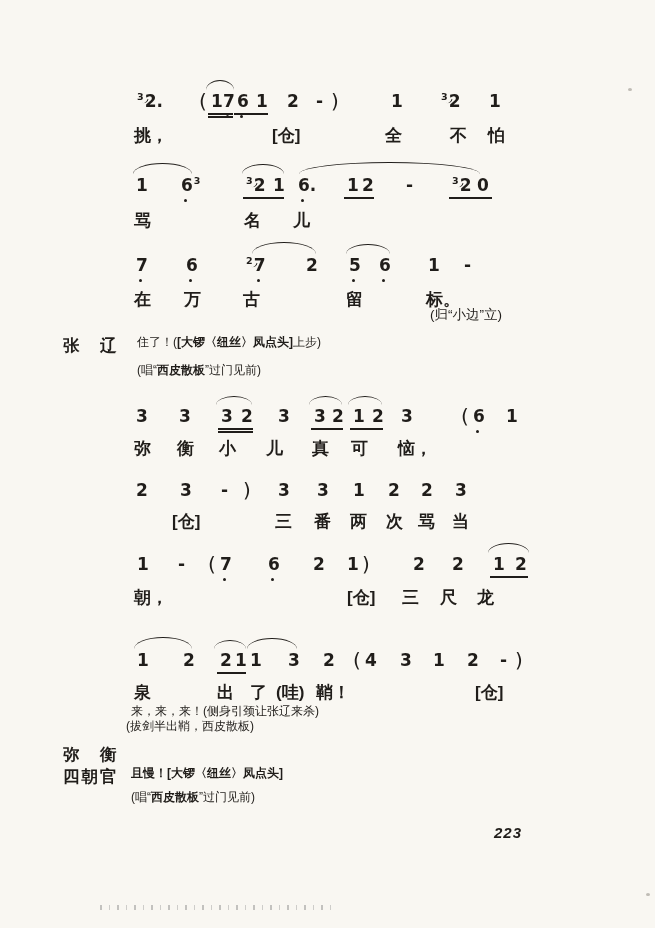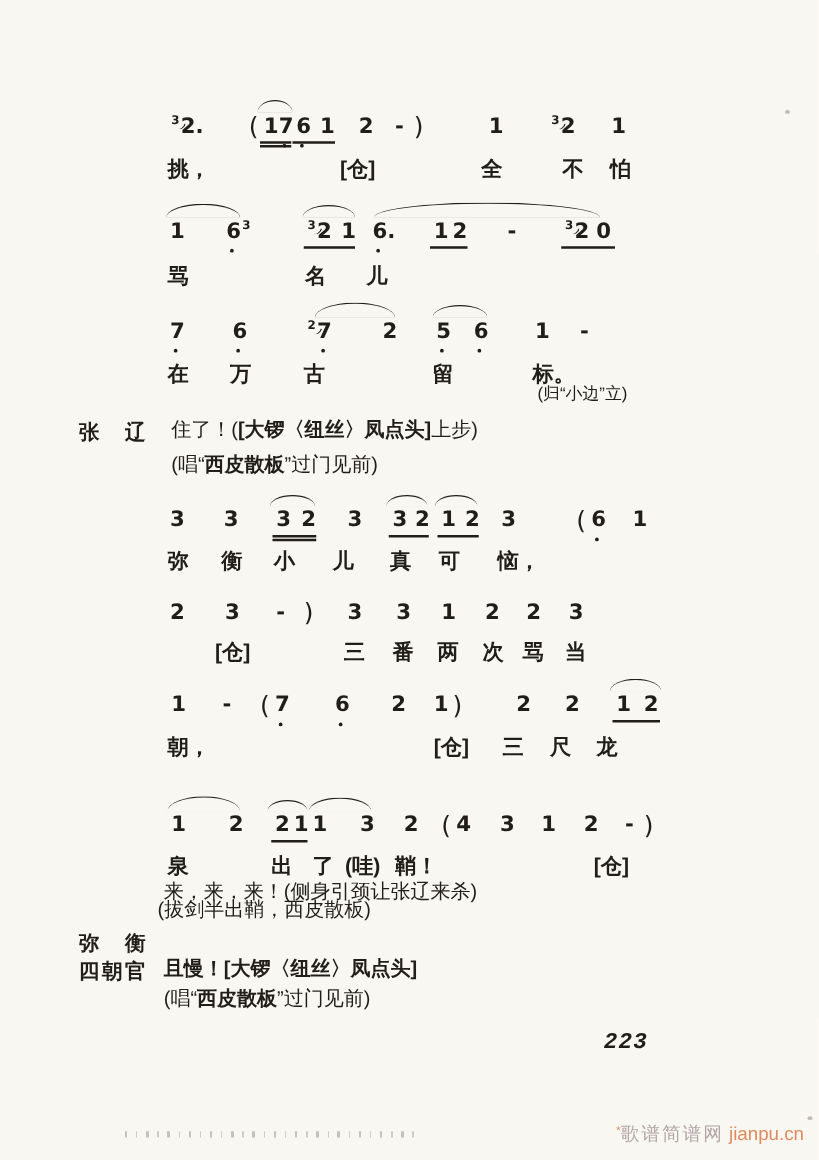--- a/index.html
+++ b/index.html
@@ -16,25 +16,25 @@
             border-right:1.2px solid var(--ink,#201d1a);border-radius:0 0 100% 0;transform:rotate(18deg)}
   .odot{position:absolute;left:3px;bottom:-7px;width:3px;height:3px;border-radius:50%;background:var(--ink,#201d1a)}
   .odot.gs{left:11px}
   .beam{position:absolute;height:1.6px;background:var(--ink,#201d1a)}
   .beam.d2::after{content:'';position:absolute;left:0;right:0;top:3px;height:1.6px;background:var(--ink,#201d1a)}
   .arc{position:absolute;border-top:1.5px solid var(--ink,#201d1a);
        border-radius:50% 50% 0 0 / 100% 100% 0 0}
   
   .lyric{position:absolute;font-size:17px;font-weight:700;white-space:nowrap;line-height:1.1}
   .stage{position:absolute;font-size:13.5px;font-weight:400;white-space:nowrap}
-  .dlg{position:absolute;font-size:16px;white-space:nowrap;line-height:1.2}
+  .dlg{position:absolute;font-size:12px;white-space:nowrap;line-height:1.2}
   .dlg b{font-weight:700}
   .rolelabel{position:absolute;font-size:16.5px;font-weight:700;white-space:nowrap;letter-spacing:2px}
-  .pagenum{position:absolute;left:483px;top:824px;font-size:18px;font-weight:700;font-style:italic;
-           font-family:Liberation Mono, monospace;letter-spacing:1px}
+  .pagenum{position:absolute;left:494px;top:824px;font-size:15px;font-weight:700;font-style:italic;
+           font-family:Liberation Sans, sans-serif;letter-spacing:1px}
   .watermark{position:absolute;left:493px;top:898px;font-size:15px;white-space:nowrap}
   .wm-star{font-size:9px;vertical-align:5px;color:var(--wm-en,#e08a5e)}
   .wm-cn{color:var(--wm-cn,#b2a6a8);letter-spacing:1.5px}
   .wm-en{color:var(--wm-en,#e08a5e)}
   .noise{position:absolute;left:100px;top:905px;width:232px;height:5px;opacity:.32;
          background:repeating-linear-gradient(90deg,#555 0 2px,transparent 2px 9px,#777 9px 10px,transparent 10px 17px);
          filter:blur(.6px)}
   .speck{position:absolute;width:4px;height:3px;background:#9a948c;border-radius:50%;opacity:.6}
 </style>
 </head>
@@ -189,19 +189,18 @@
       <span class="dlg" style="left: 137px; top: 335px;"><span>住了！(</span><b>[大锣〈纽丝〉凤点头]</b><span>上步)</span></span>
       <span class="dlg" style="left: 137px; top: 363px;"><span>(唱“</span><b>西皮散板</b><span>”过门见前)</span></span>
       <span class="dlg" style="left: 126px; top: 719px;"><span>(拔剑半出鞘，西皮散板)</span></span>
       <span class="rolelabel" style="left: 63px; top: 744px;">弥　衡</span>
       <span class="dlg" style="left: 131px; top: 704px;"><span>来，来，来！(侧身引颈让张辽来杀)</span></span>
       <span class="rolelabel" style="left: 63px; top: 766px;">四朝官</span>
       <span class="dlg" style="left: 131px; top: 766px;"><b>且慢！[大锣〈纽丝〉凤点头]</b></span>
       <span class="dlg" style="left: 131px; top: 790px;"><span>(唱“</span><b>西皮散板</b><span>”过门见前)</span></span>
     </div>
   <div class="pagenum">223</div>
-  <div class="watermark"><span class="wm-star">*</span><span class="wm-cn">歌谱简谱网</span> <span class="wm-en">jianpu.cn</span></div>
   <div class="noise"></div>
   <div id="specks">
       <span class="speck" style="left: 628px; top: 88px;"></span>
       <span class="speck" style="left: 646px; top: 893px;"></span>
     </div>
 </div>
 
 </body></html>

